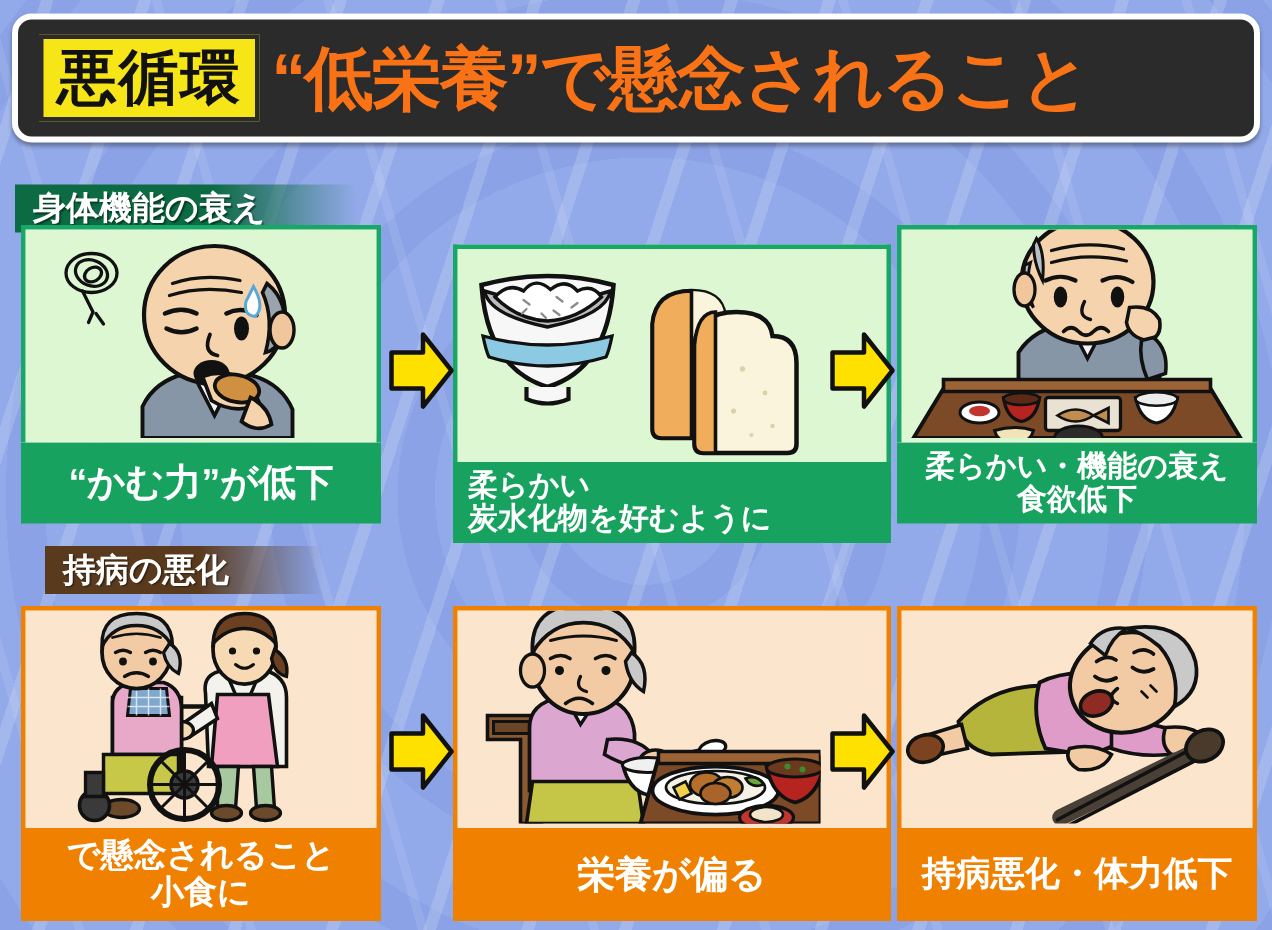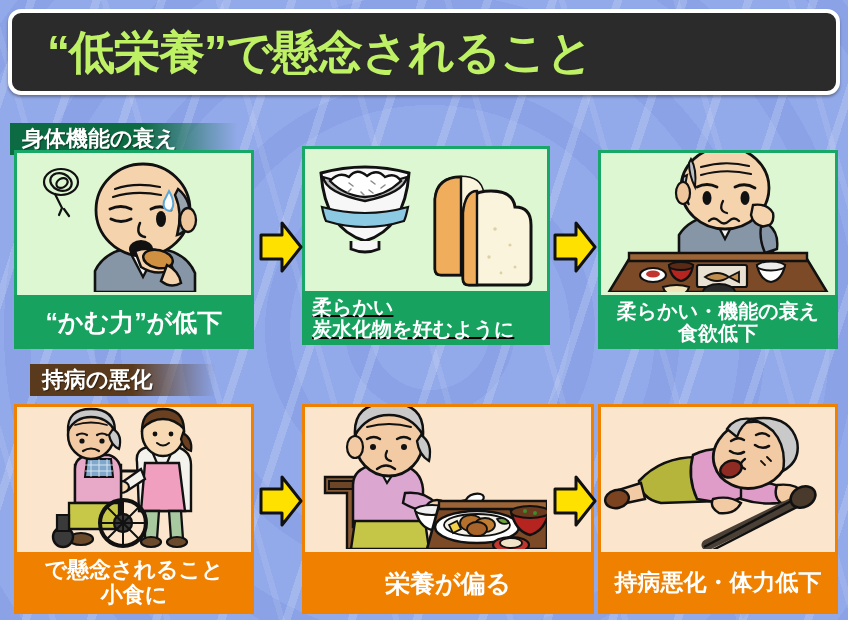--- a/index.html
+++ b/index.html
@@ -76,25 +76,25 @@
   }
   #header-badge-text {
     color: #111;
     font-size: 40px;
     font-weight: bold;
     letter-spacing: 1px;
     line-height: 1;
     white-space: nowrap;
   }
   #header-title {
-    color: #bef264;
+    color: #f97316;
     font-size: 46px;
     font-weight: bold;
     letter-spacing: -1px;
-    margin-left: 21px;
+    margin-left: 8px;
     line-height: 1;
     white-space: nowrap;
     text-shadow:
       -1.5px -1.5px 0 #2b2b2b, 1.5px -1.5px 0 #2b2b2b,
       -1.5px 1.5px 0 #2b2b2b, 1.5px 1.5px 0 #2b2b2b;
   }
 
   
   .section-banner {
     position: absolute;
@@ -159,20 +159,23 @@
   .ill { position: absolute; left: 0; top: 0; }
 </style>
 </head>
 <body>
 
 <div id="bg-base"></div>
 <div id="bg-stripes"></div>
 <div id="bg-stripes2"></div>
 
 <div id="header-bar">
+  <div id="header-badge">
+    <span id="header-badge-text">悪循環</span>
+  </div>
   <span id="header-title">“低栄養”で懸念されること</span>
 </div>
 
 <div class="section-banner" id="section-banner-1">
   <span class="section-banner-text">身体機能の衰え</span>
 </div>
 
 <div class="panel row1" style="left:14px; top:150px; width:240px;">
   <div class="panel-image" style="height:145px;">
     <svg class="ill" width="234" height="139" viewBox="0 0 234 139">
@@ -218,21 +221,21 @@
       <path d="M118 98 Q134 92 150 102 L156 116 Q140 124 124 114 Z" fill="#f5d3ad" stroke="#111" stroke-width="2.5"></path>
       <ellipse cx="141" cy="106" rx="15" ry="9" fill="#cf9042" stroke="#111" stroke-width="2.5" transform="rotate(12 141 106)"></ellipse>
       <path d="M150 112 Q162 118 164 130 Q154 136 144 128 Z" fill="#f5d3ad" stroke="#111" stroke-width="2.5"></path>
     </svg>
   </div>
   <div class="panel-caption" style="height:54px; font-size:25px; justify-content:center; text-align:center;">
     <span>“かむ力”が低下</span>
   </div>
 </div>
 
-<div class="panel row1" style="left:302px; top:146px; width:248px;text-decoration:underline;">
+<div class="panel row1" style="left:302px; top:163px; width:292px;">
   <div class="panel-image" style="height:145px;">
     <svg class="ill" width="242" height="139" viewBox="0 0 242 139">
       <rect width="242" height="139" fill="#ddf7d2"></rect>
 
       <path d="M16 24 Q60 12 104 24 Q100 80 60 92 Q20 80 16 24 Z" fill="#f7f7f7" stroke="#111" stroke-width="3"></path>
       <path d="M18 28 Q60 42 102 28 Q99 44 60 52 Q21 44 18 28 Z" fill="#bcbcbc" stroke="#111" stroke-width="2.3"></path>
 
       <path d="M25 32 Q34 22 44 28 Q52 18 62 27 Q72 19 80 28 Q90 23 96 32 Q80 47 60 48 Q40 47 25 32 Z" fill="#ffffff" stroke="#111" stroke-width="2.3"></path>
       <g stroke="#8a8a8a" stroke-width="1.5" fill="none" stroke-linecap="round">
         <path d="M44 34 l4 3 M46 40 l-3 3 M66 32 l4 3 M64 41 l4 3 M80 36 l-4 3 M56 43 l3 3"></path>

